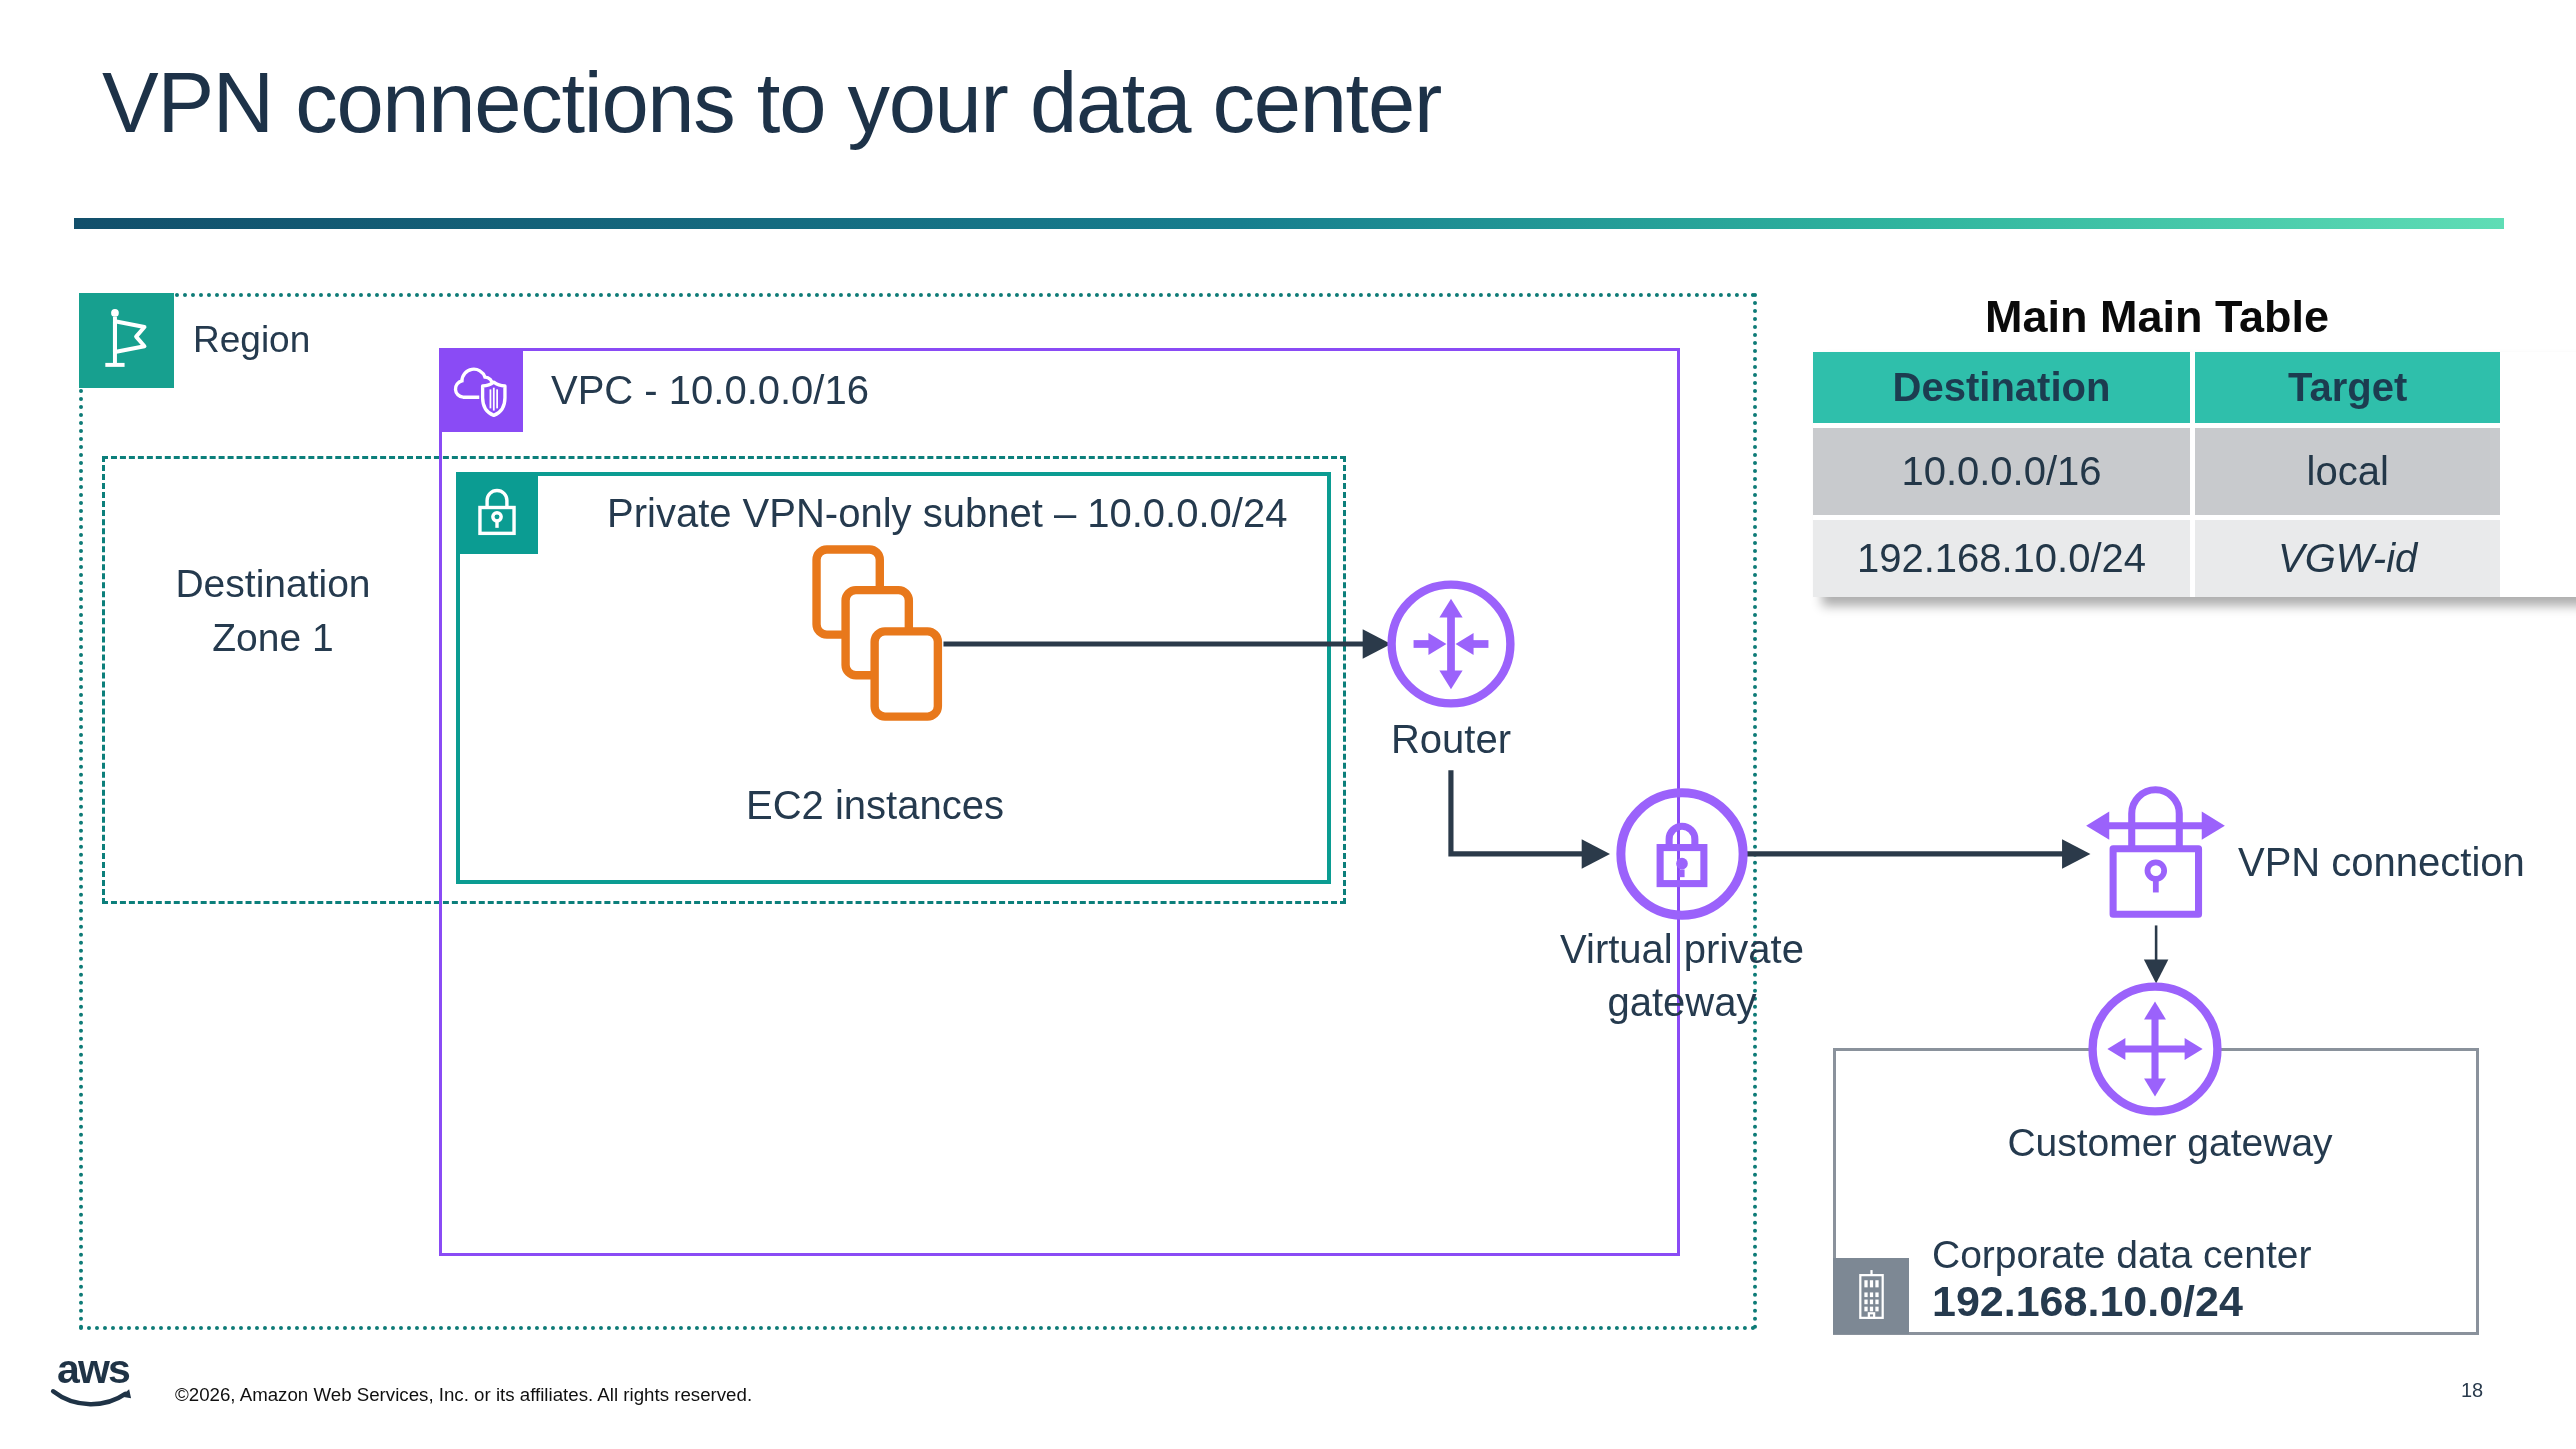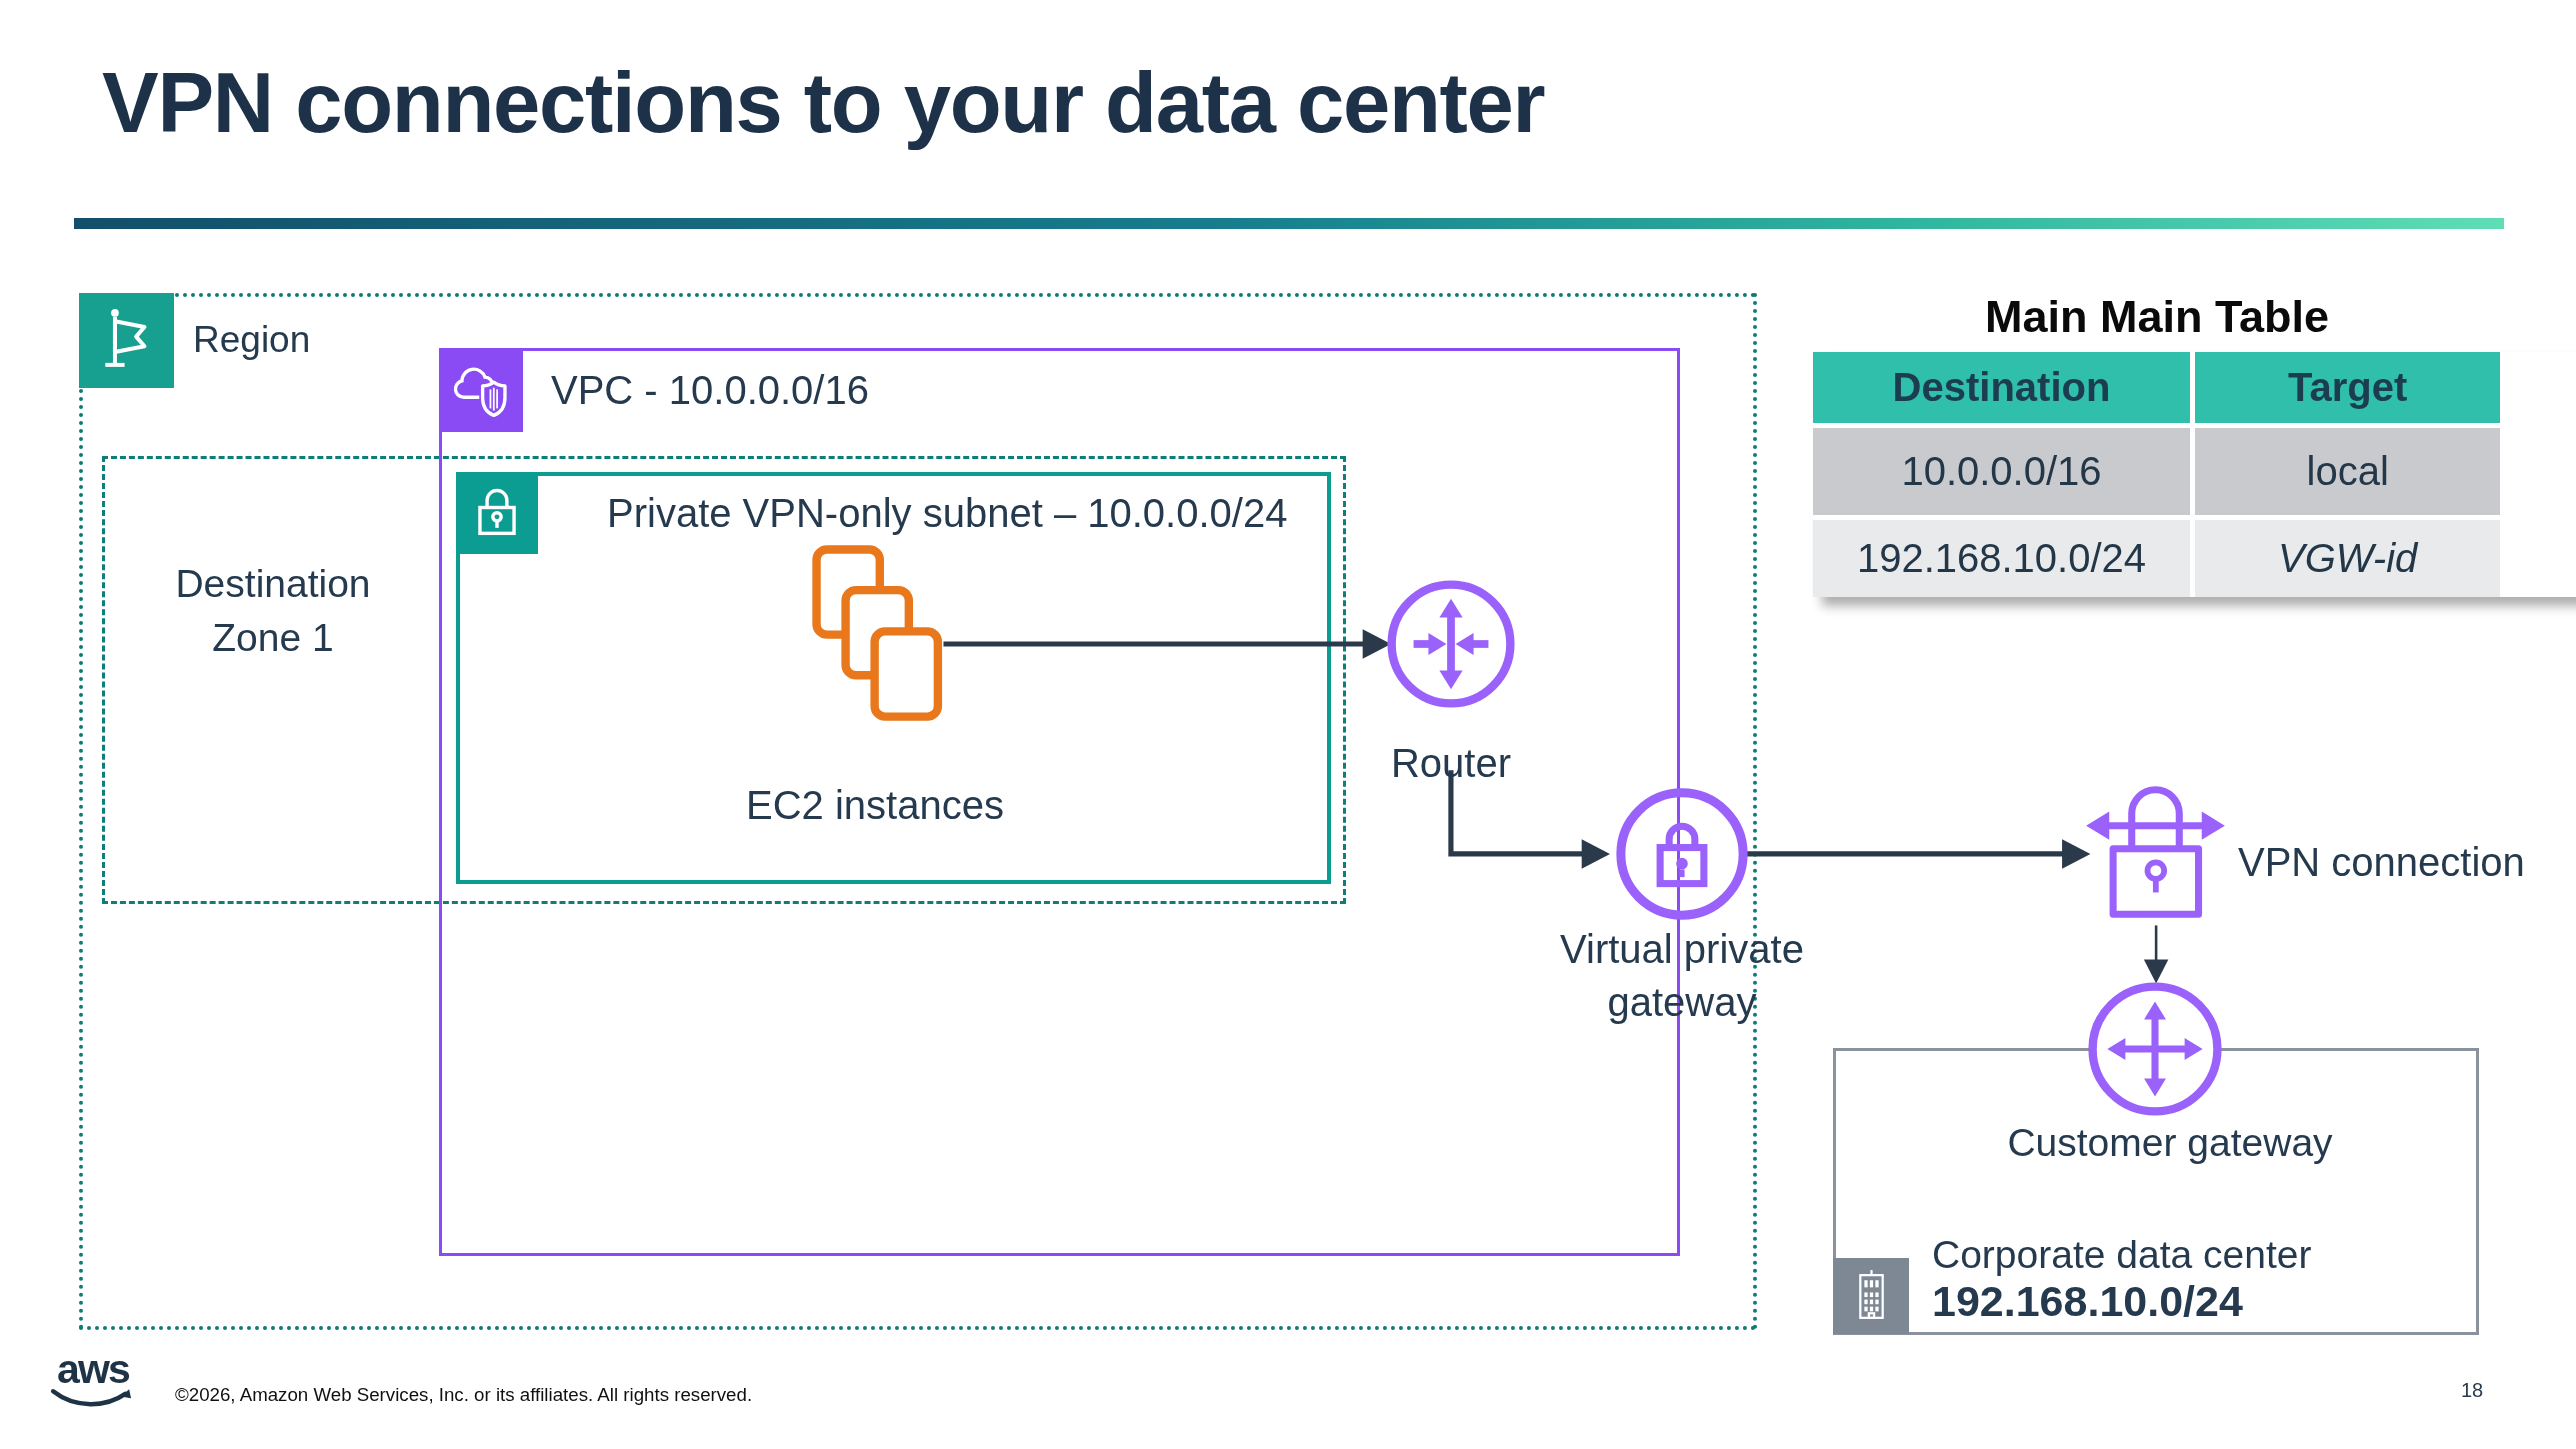--- a/index.html
+++ b/index.html
@@ -4,21 +4,21 @@
 <style>
   * { margin:0; padding:0; box-sizing:border-box; }
   html,body { width:2576px; height:1449px; background:#ffffff; font-family:"Liberation Sans", sans-serif; overflow:hidden; }
   .canvas { position:relative; width:2576px; height:1449px; background:#fff; }
 
   .abs { position:absolute; }
   .lbl { color:#253A4E; white-space:nowrap; }
   .ctr { transform:translate(-50%,-50%); text-align:center; }
 
   
-  #title { left:102px; top:54px; font-size:85px; font-weight:700; color:#1D3248; letter-spacing:-1.3px; }
+  #title { left:102px; top:54px; font-size:85px; font-weight:400; color:#1D3248; letter-spacing:-1.3px; }
   #title-rule { left:74px; top:218px; width:2430px; height:11px;
     background:linear-gradient(90deg,#124F6B 0%,#177E8E 48%,#2FB49E 75%,#5FDDB5 100%); }
 
   
   #region-box { left:79px; top:293px; width:1678px; height:1037px; border:4.5px dotted #0E7B77; }
   #az-box     { left:102px; top:456px; width:1244px; height:448px;  border:3.9px dashed #0C7F7B; }
   #vpc-box    { left:439px; top:348px; width:1241px; height:908px; border:3.9px solid #8A4BF5; }
   #subnet-box { left:456px; top:472px; width:875px; height:412px;  border:4.5px solid #0B9C92; }
   #dc-box     { left:1833px; top:1048px; width:646px; height:287px; border:3.9px solid #8A929C; }
 
@@ -26,21 +26,21 @@
   #region-chip { left:79px; top:293px; width:95px; height:95px; background:#17A08F; }
   #vpc-chip    { left:439px; top:348px; width:84px; height:84px; background:#8A4BF5; }
   #subnet-chip { left:456px; top:472px; width:82px; height:82px; background:#0B9C92; }
   #dc-chip     { left:1833px; top:1258px; width:76px; height:76px; background:#7D8894; }
 
   #region-label { left:193px;  top:340px;  font-size:37px; transform:translateY(-50%); }
   #vpc-label    { left:551px;  top:390px;  font-size:40px; transform:translateY(-50%); }
   #subnet-label { left:574px;  top:513px;  font-size:40px; transform:translateY(-50%);margin-left:33px; }
   #az-label     { left:273px;  top:611px;  font-size:39px; line-height:54px; }
   #ec2-label    { left:875px; top:805px; font-size:40px; }
-  #router-label { left:1451px; top:739px; font-size:40px;margin-top:24px; }
+  #router-label { left:1451px; top:739px; font-size:40px; }
   #vgw-label    { left:1682px; top:976px; font-size:40px; line-height:53px; }
   #vpn-label    { left:2238px; top:862px; font-size:40px; transform:translateY(-50%); }
   #cgw-label    { left:2170px; top:1143px; font-size:39px; }
   #dc-label     { left:1932px; top:1255px; font-size:39px; transform:translateY(-50%); }
   #dc-cidr     { left:1932px; top:1301px; font-size:43px; font-weight:700; transform:translateY(-50%); }
 
   
   #rt-title { left:2157px; top:317px; font-size:45px; font-weight:700; color:#0A0A0A; }
   #rt { left:1813px; top:352px; width:792px; display:grid;
         grid-template-columns:377px 305px; grid-template-rows:71px 87px 77px;

